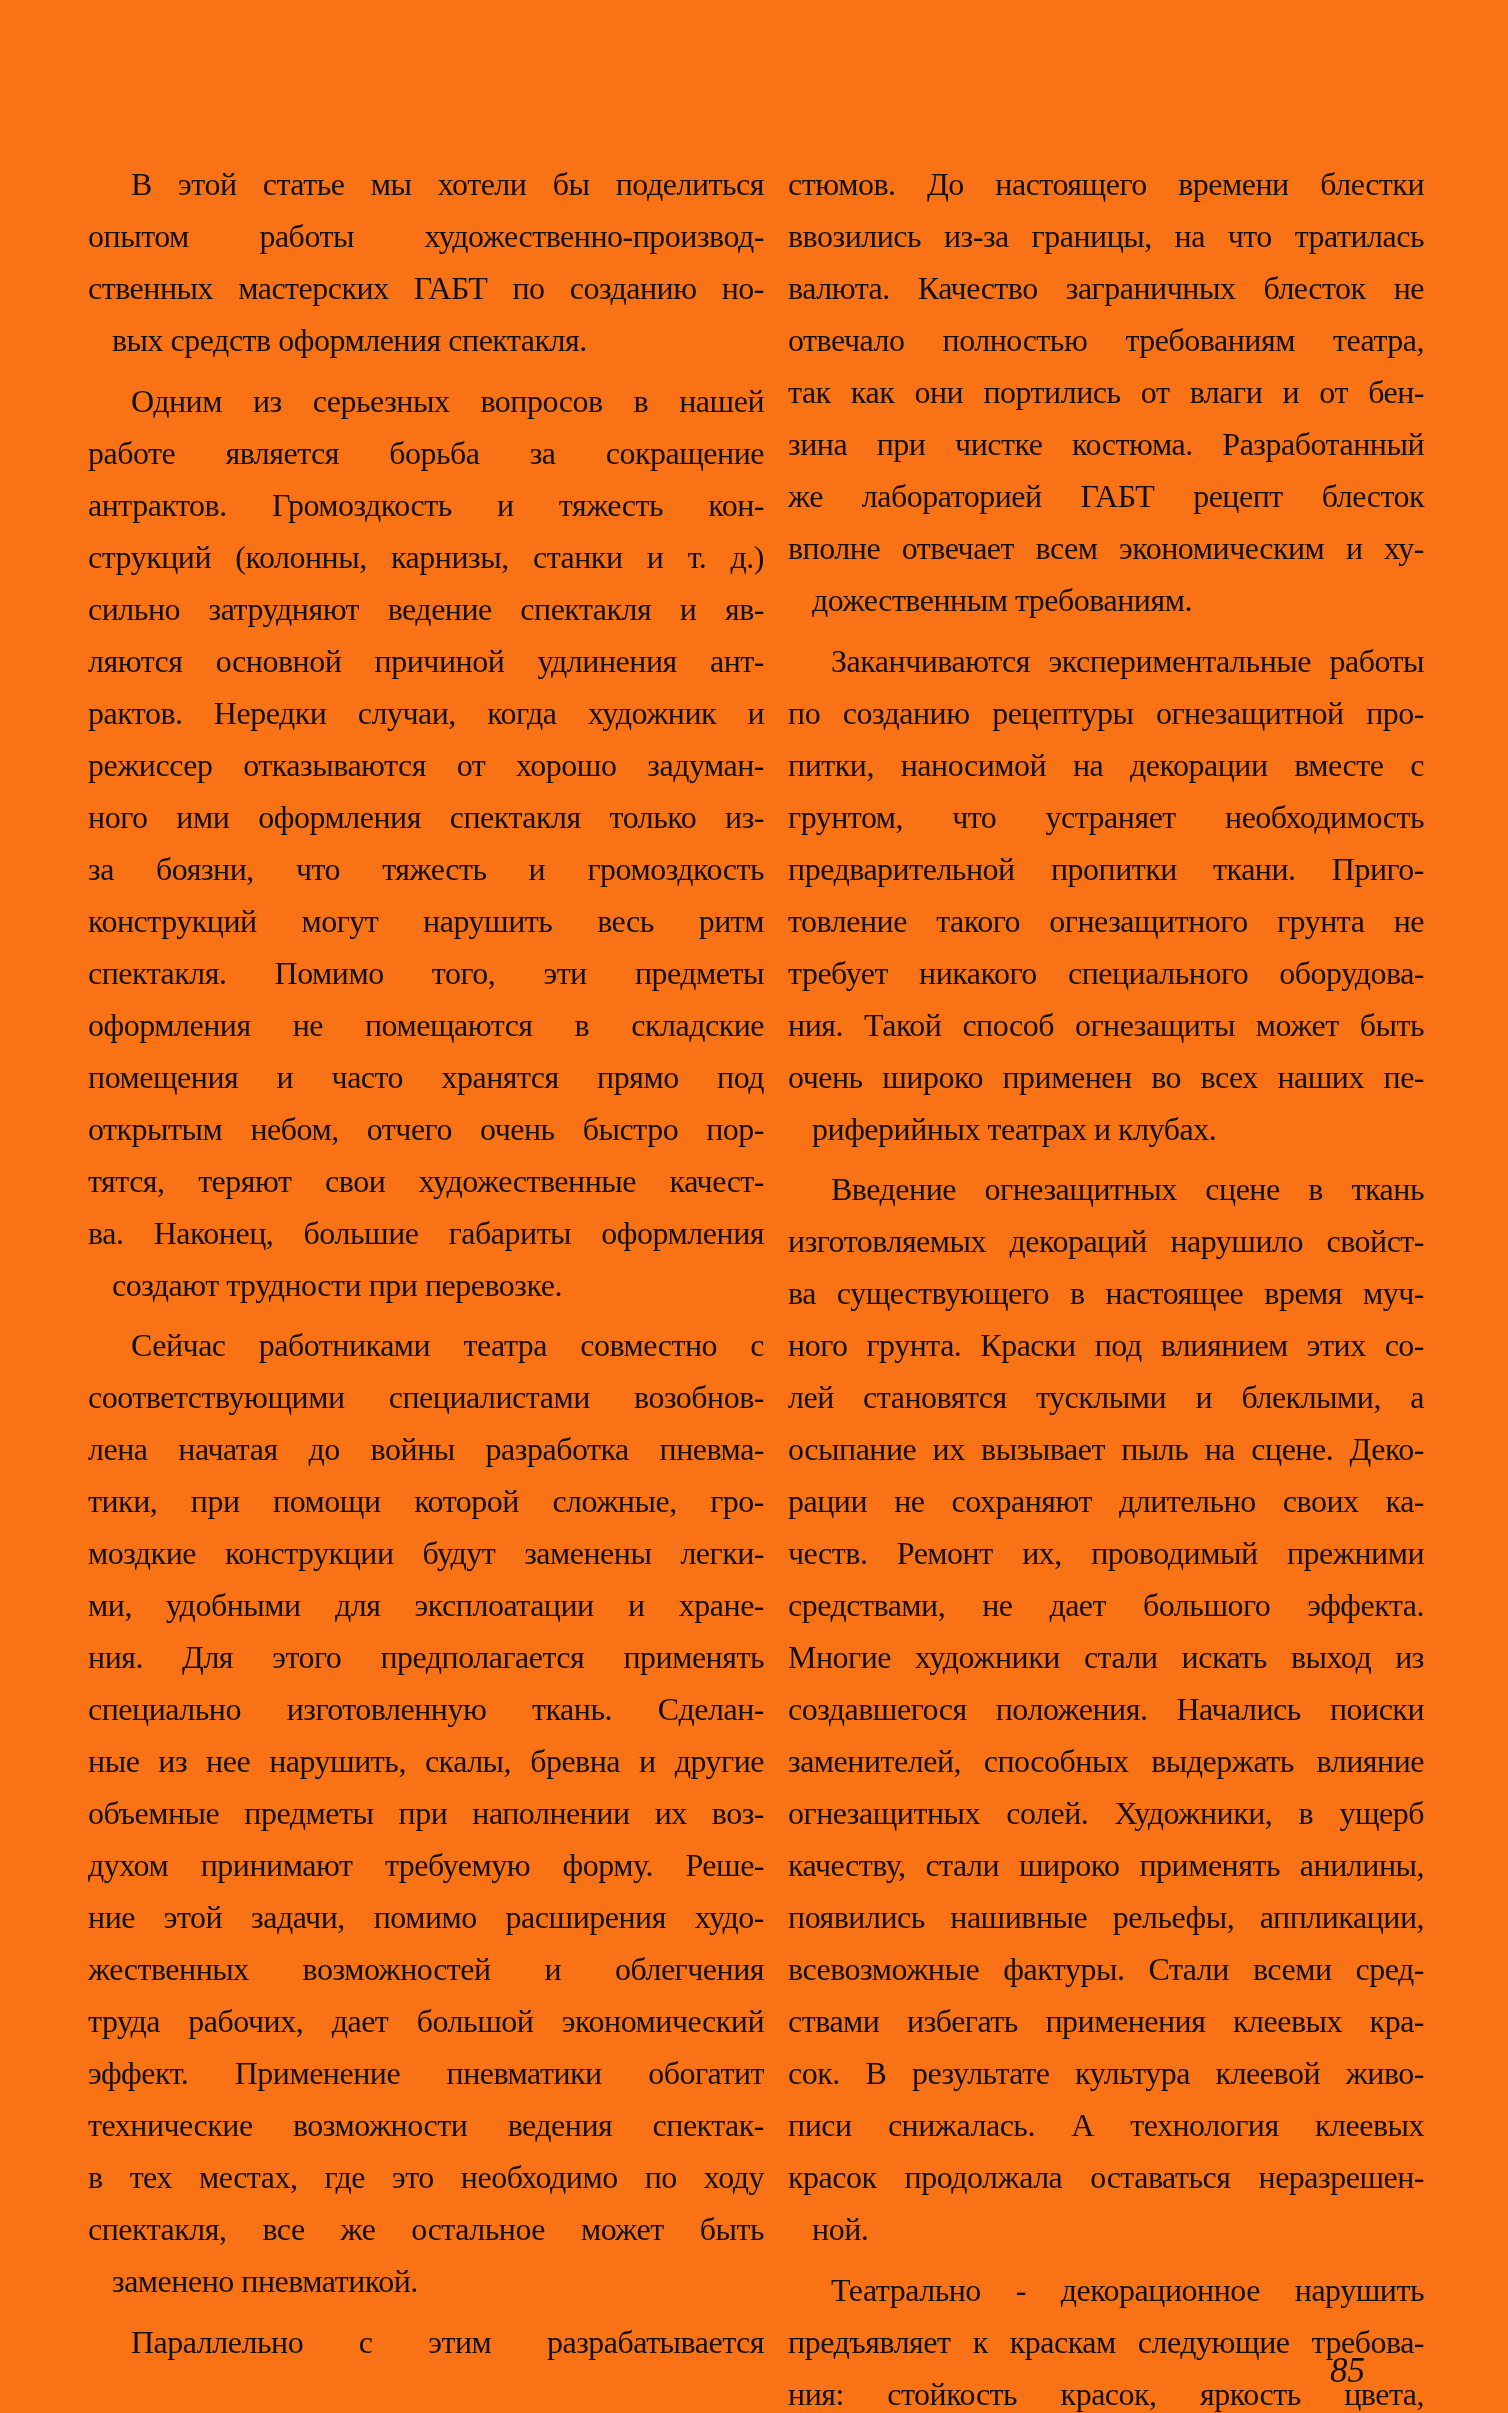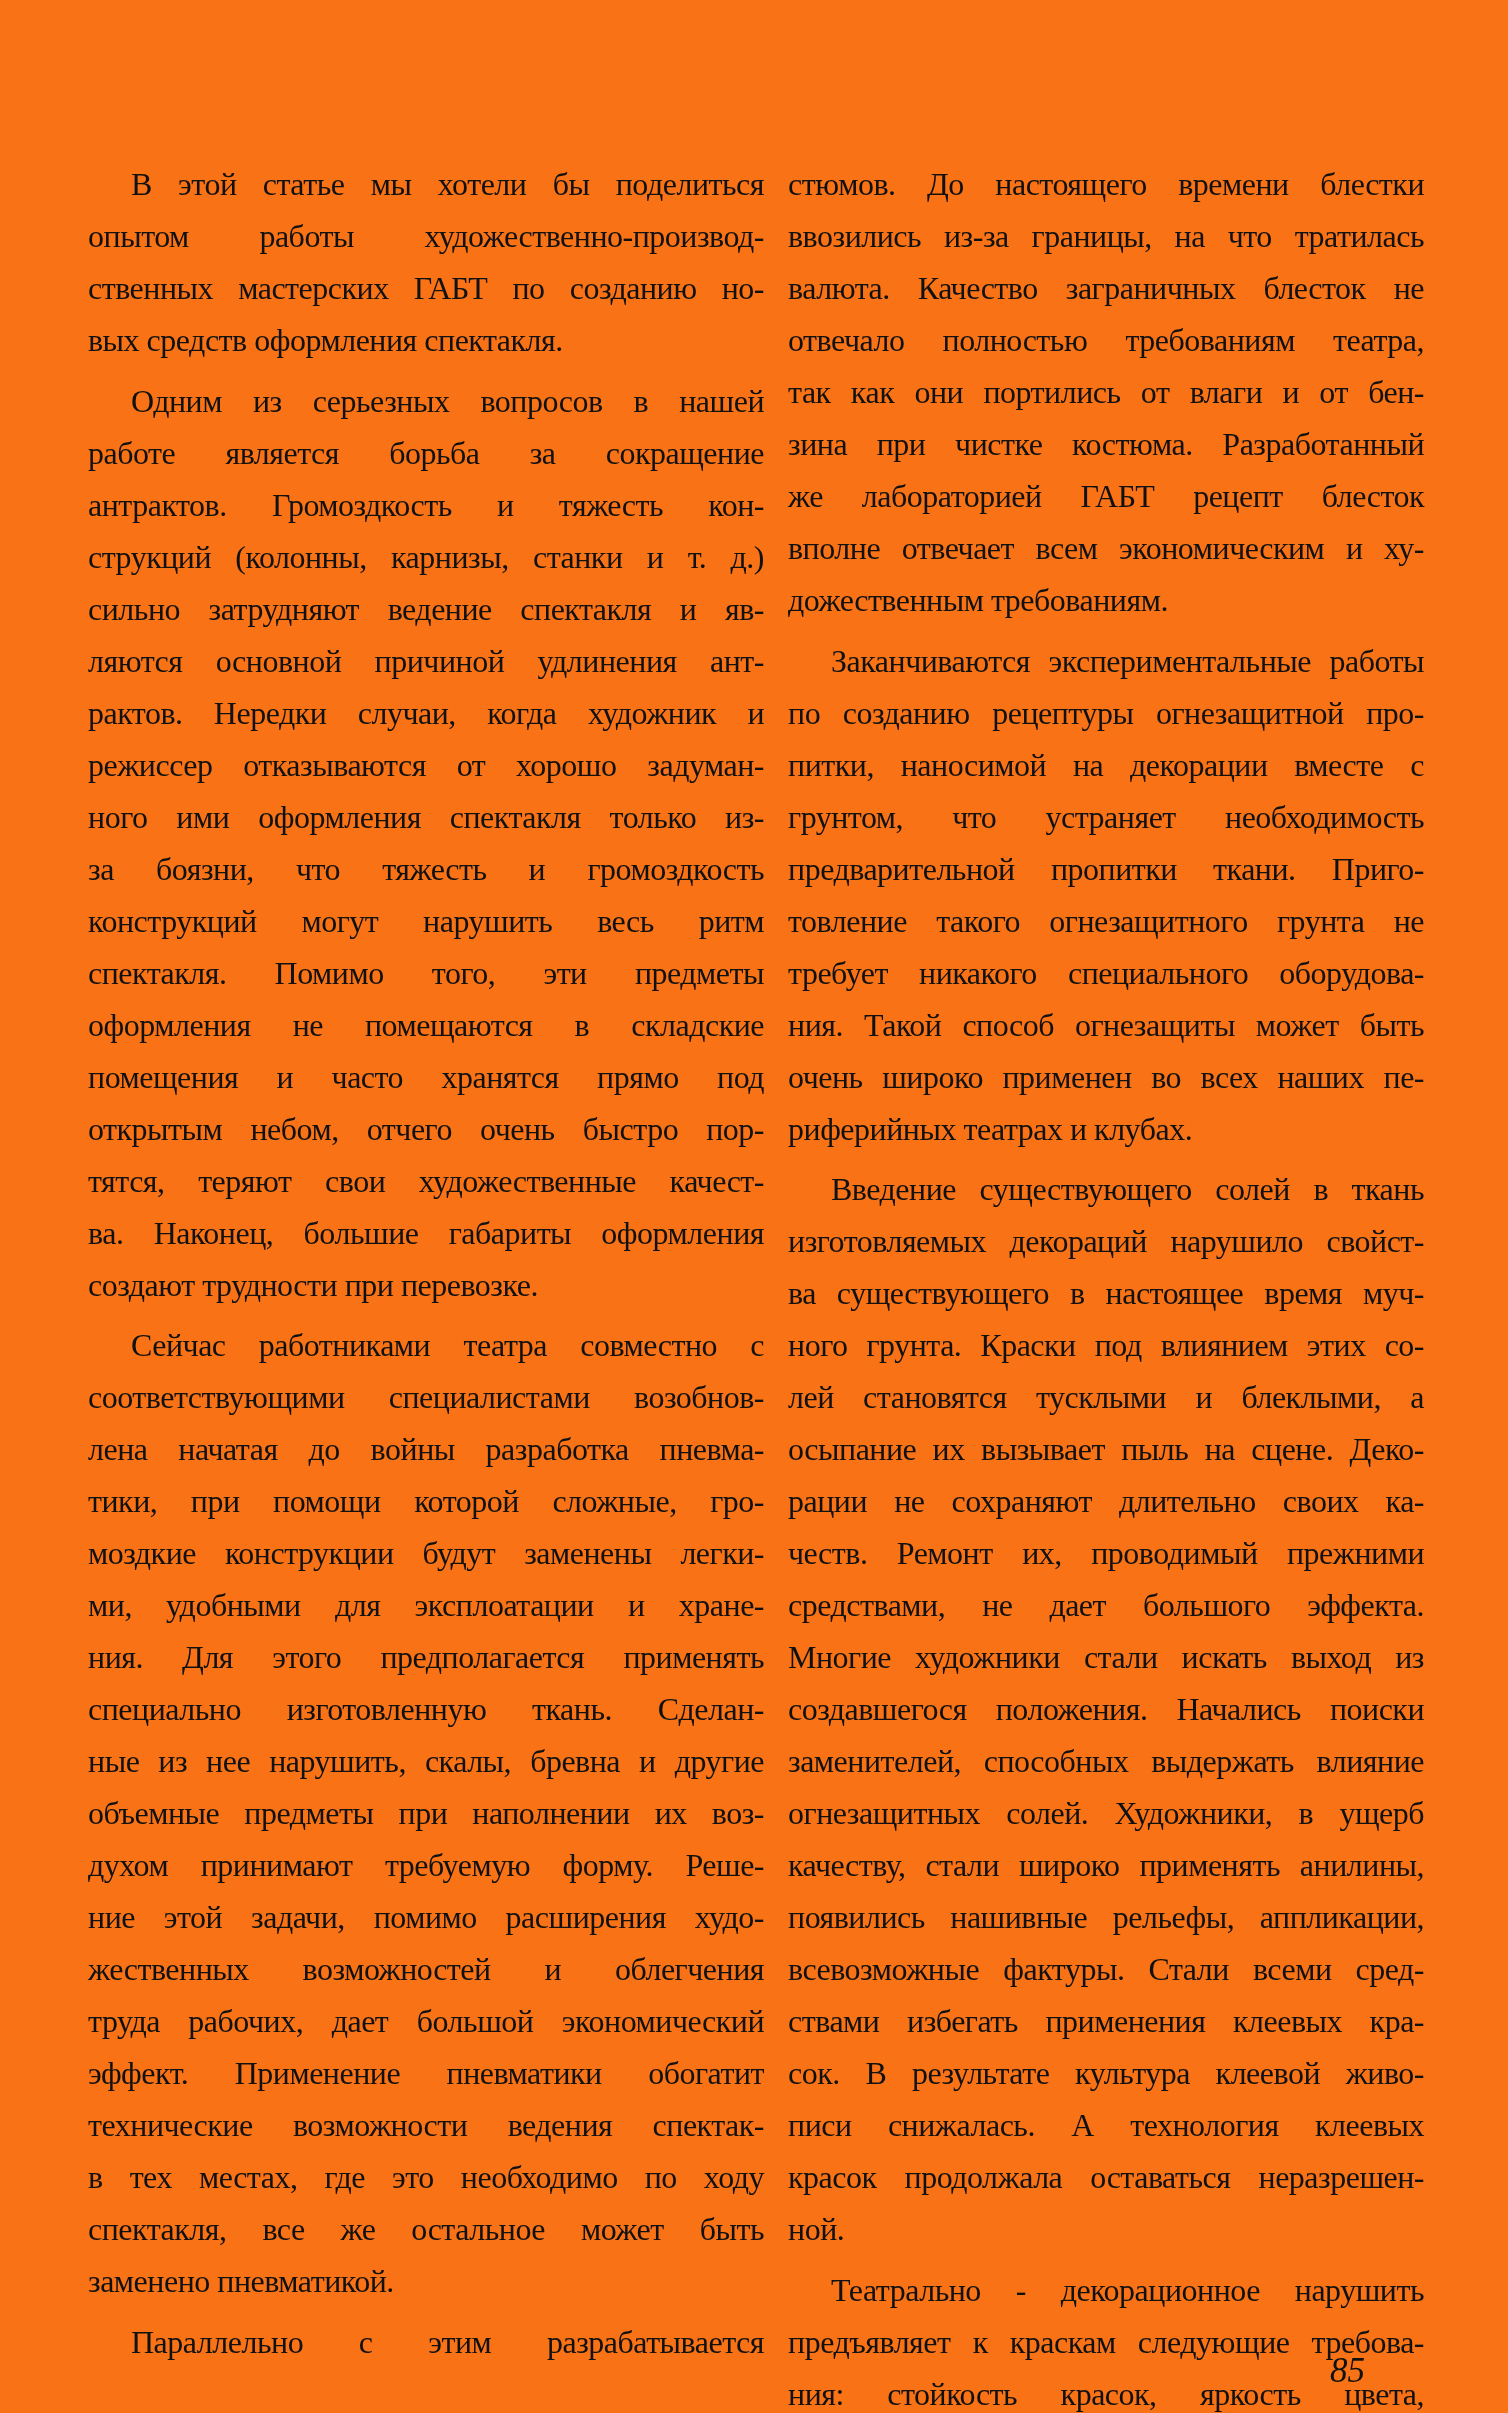--- a/index.html
+++ b/index.html
@@ -7,21 +7,21 @@
   .page { position: absolute; left: 0; top: 0; width: 1508px; height: 2413px; background: #f97316; }
   .col {
     position: absolute; top: 158px;
     font-family: "Liberation Serif", "DejaVu Serif", serif;
     font-size: 32px; line-height: 52px; color: #111111;
     letter-spacing: -0.5px;
   }
   .col.left  { left: 88px; width: 676px; }
   .col.right { left: 788px; width: 636px; }
   .line { display: block; white-space: nowrap; text-align: justify; text-align-last: justify; height: 52px; overflow: visible; }
-  .line.last { text-align-last: left; }
+  .line.last { text-align-last: left; margin-left: 24px; }
   .line.indent { padding-left: 43px; }
   .gap { display: block; height: 8.6px; }
   .page-number {
     position: absolute; left: 1330px; top: 2351px;
     font-family: "Liberation Serif", "DejaVu Serif", serif;
     font-style: italic; font-size: 35px; color: #111111;
   }
 </style>
 </head>
 <body>
@@ -102,21 +102,21 @@
         <span class="line">грунтом, что устраняет необходимость</span>
         <span class="line">предварительной пропитки ткани. Приго-</span>
         <span class="line">товление такого огнезащитного грунта не</span>
         <span class="line">требует никакого специального оборудова-</span>
         <span class="line">ния. Такой способ огнезащиты может быть</span>
         <span class="line">очень широко применен во всех наших пе-</span>
         <span class="line last">риферийных театрах и клубах.</span>
       </div>
       <span class="gap"></span>
       <div>
-        <span class="line indent">Введение существующего солей в ткань</span>
+        <span class="line indent">Введение огнезащитных сцене в ткань</span>
         <span class="line">изготовляемых декораций нарушило свойст-</span>
         <span class="line">ва существующего в настоящее время муч-</span>
         <span class="line">ного грунта. Краски под влиянием этих со-</span>
         <span class="line">лей становятся тусклыми и блеклыми, а</span>
         <span class="line">осыпание их вызывает пыль на сцене. Деко-</span>
         <span class="line">рации не сохраняют длительно своих ка-</span>
         <span class="line">честв. Ремонт их, проводимый прежними</span>
         <span class="line">средствами, не дает большого эффекта.</span>
         <span class="line">Многие художники стали искать выход из</span>
         <span class="line">создавшегося положения. Начались поиски</span>

